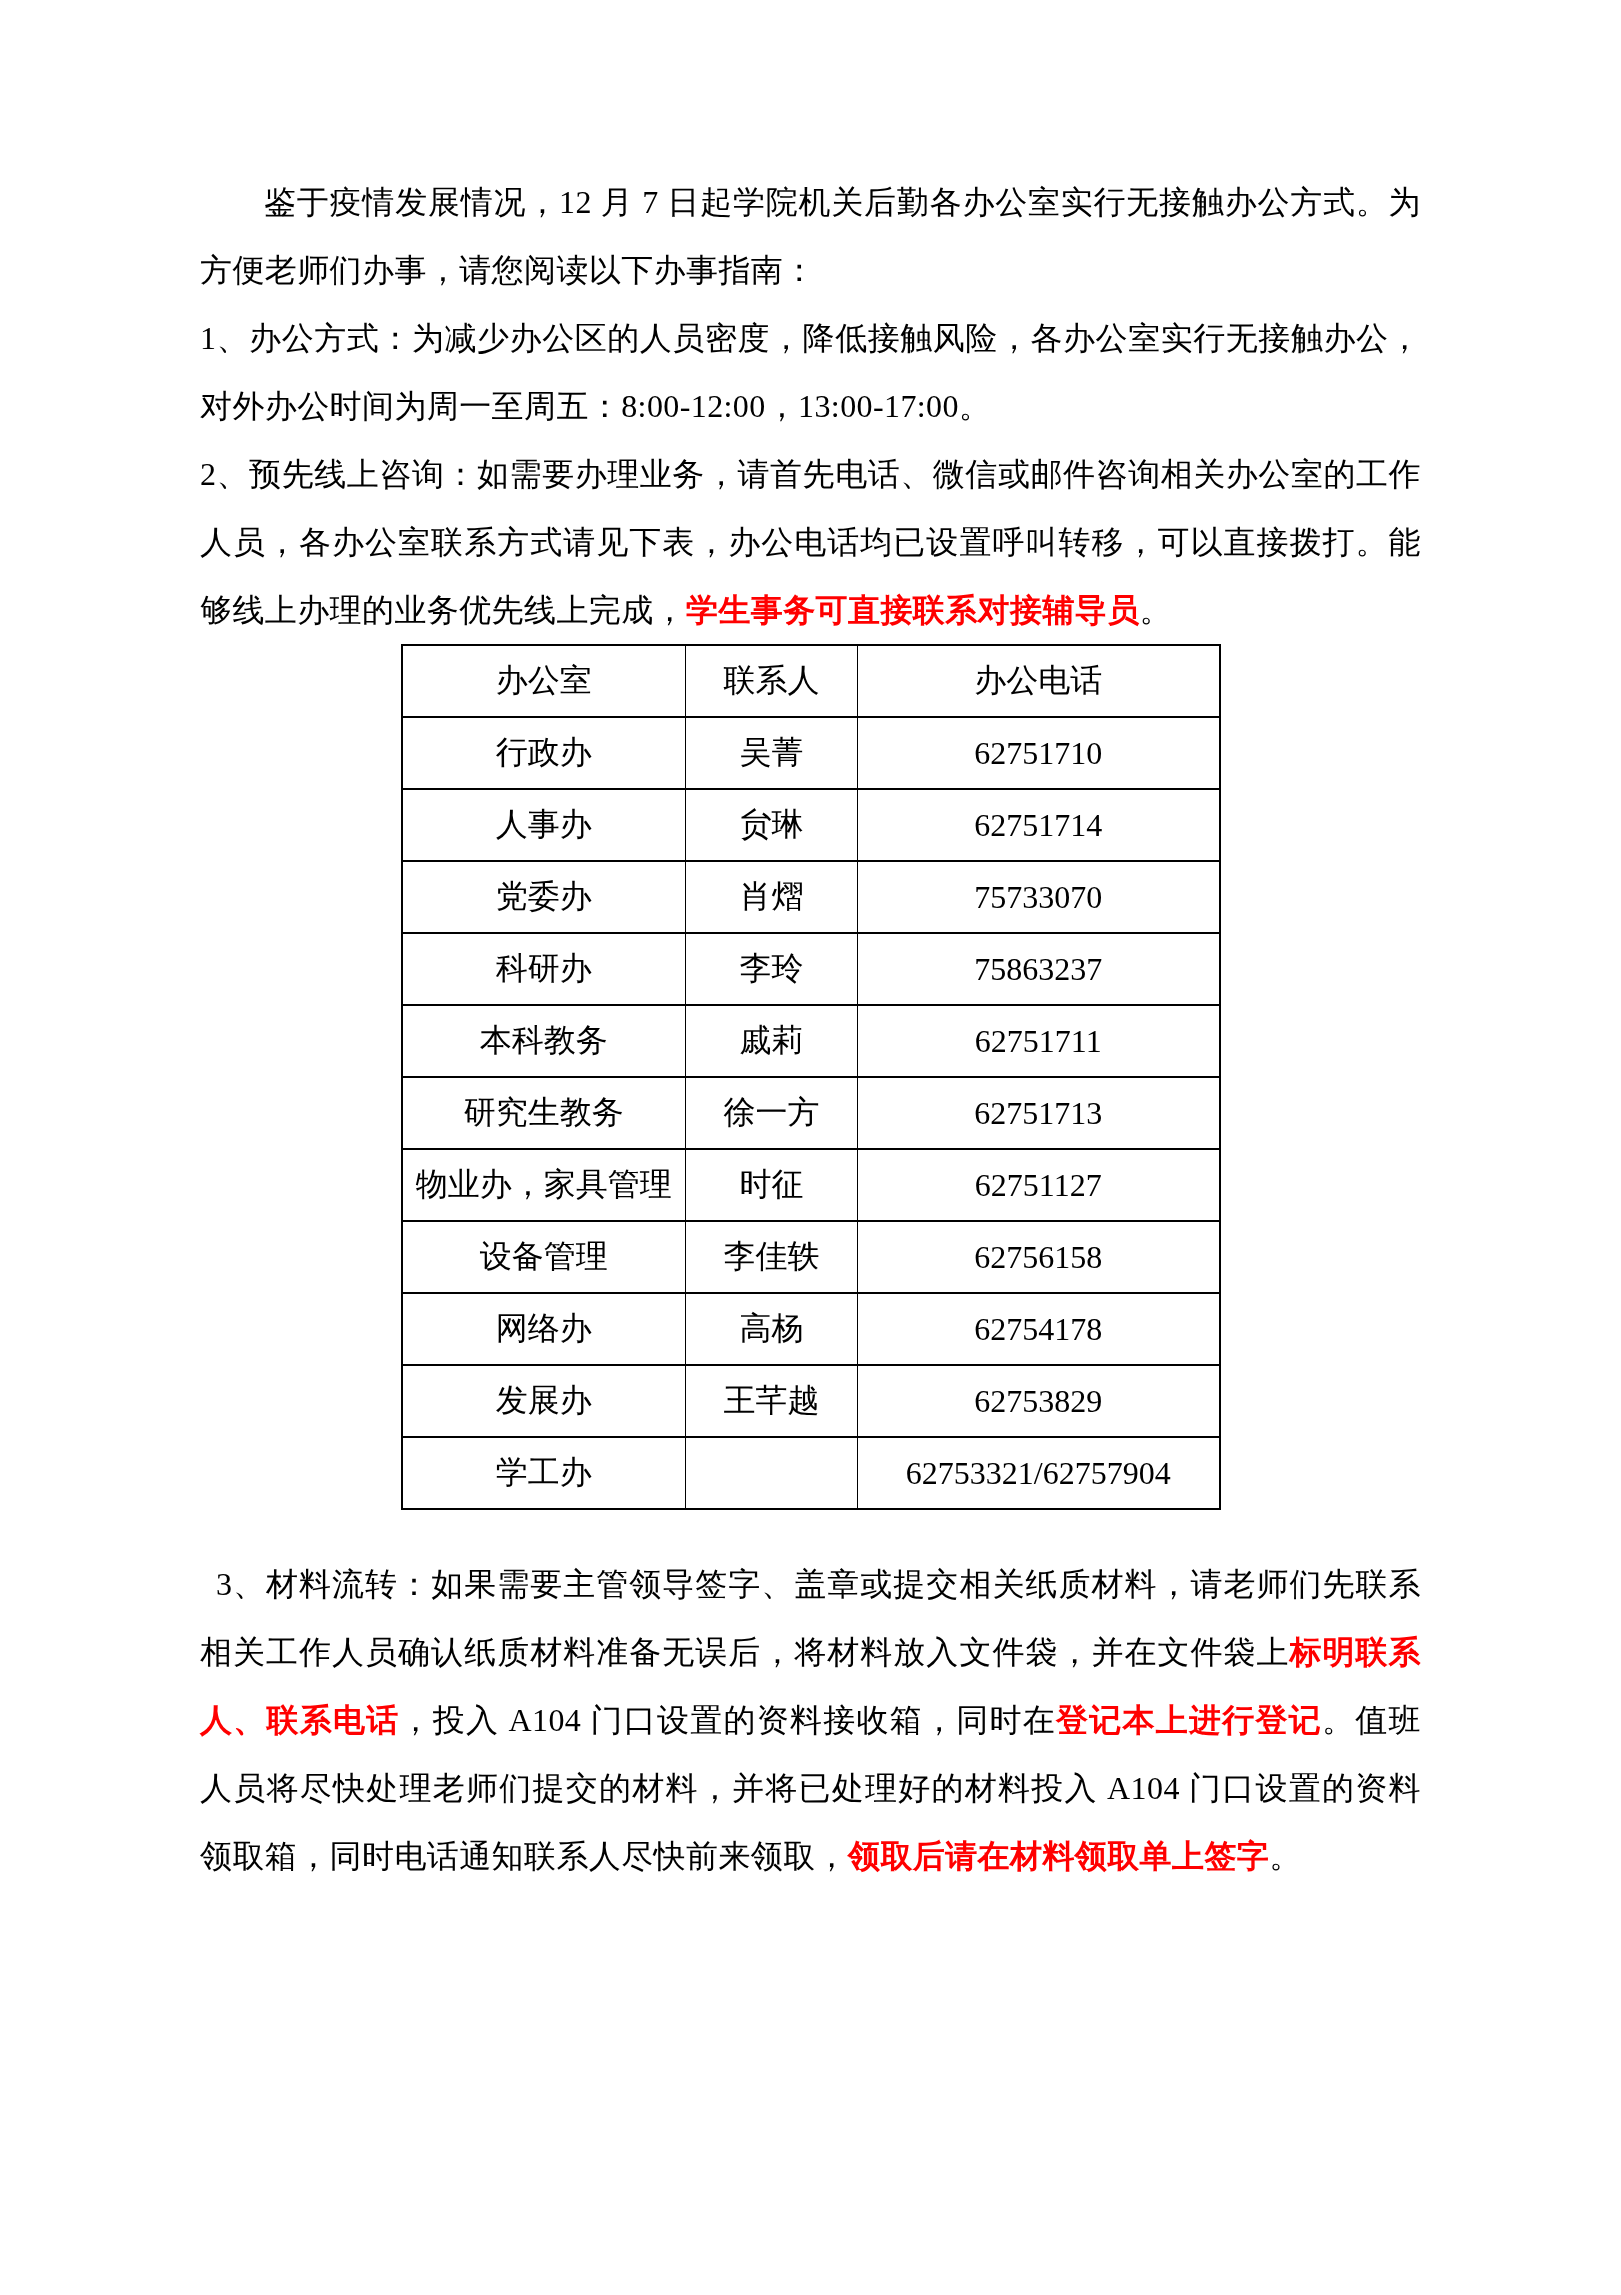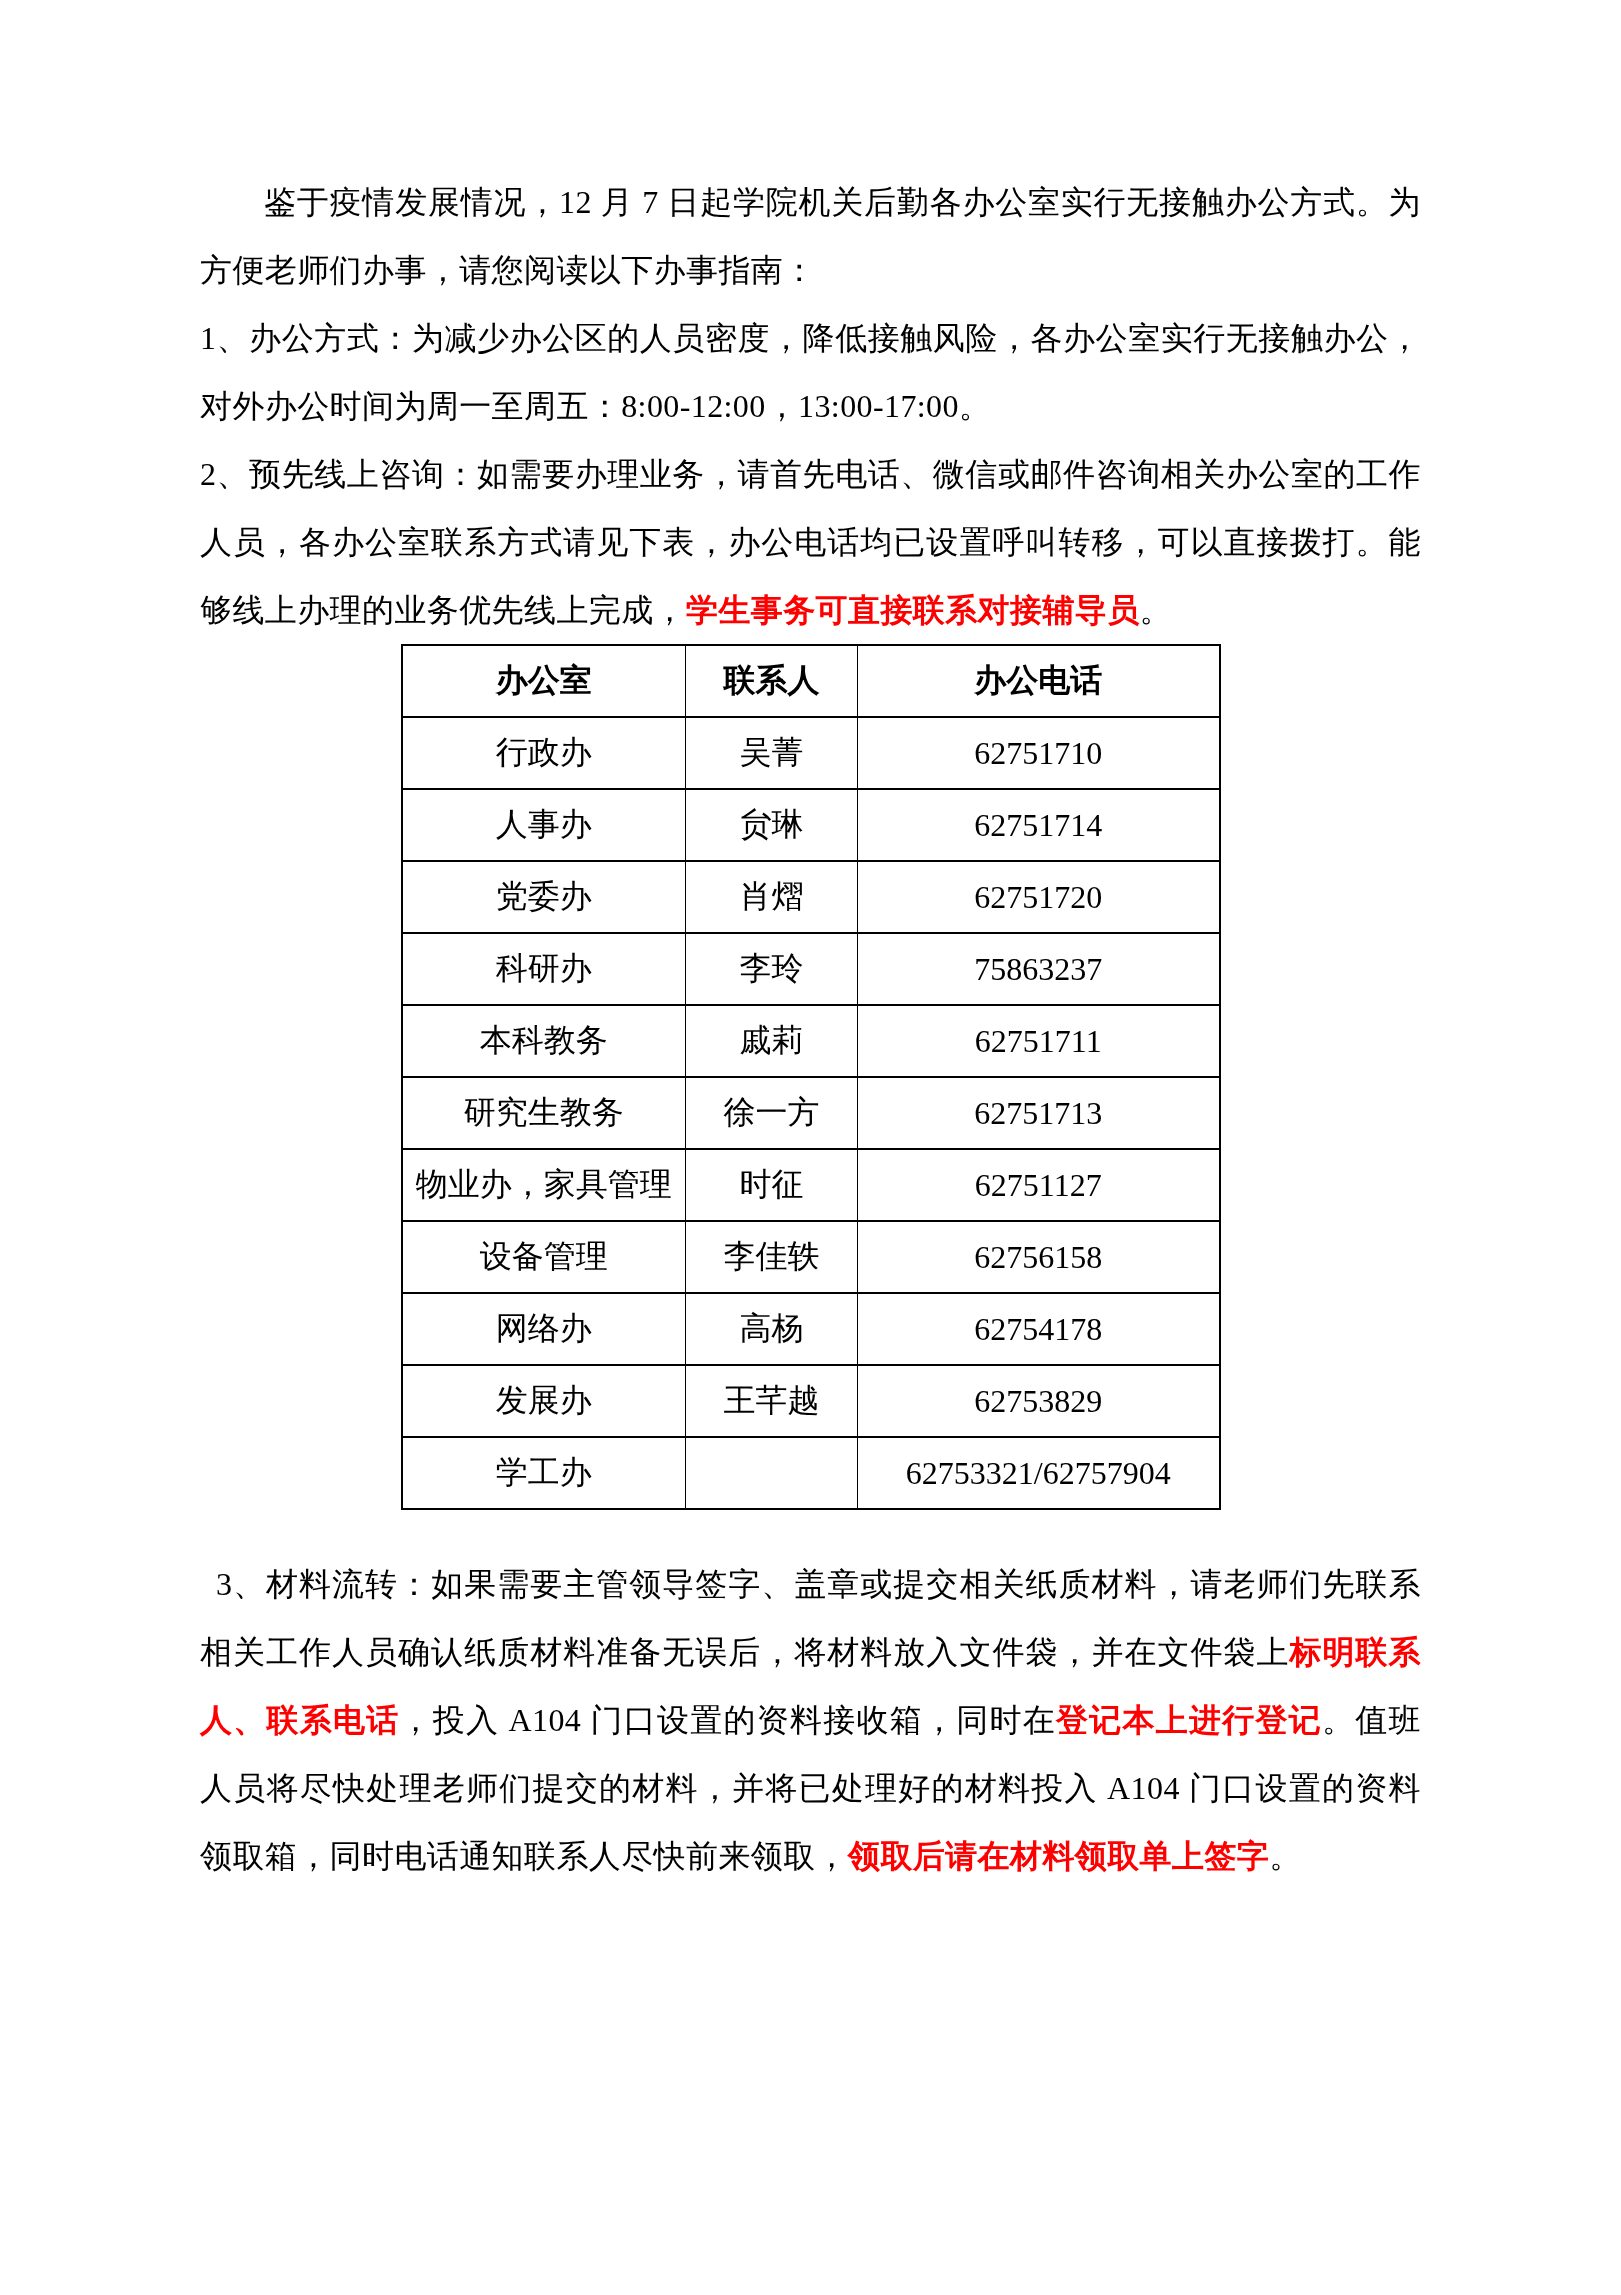--- a/index.html
+++ b/index.html
@@ -49,21 +49,21 @@
     border-bottom: 2.4px solid #000000;
     height: 70px;
     padding: 0 3.2px;
     text-align: center;
     vertical-align: middle;
     font-size: 32px;
     font-weight: normal;
     overflow: hidden;
     white-space: nowrap;
   }
-  table.contact th { font-weight: bold; }
+  table.contact th { font-weight: normal; }
   .after-table { margin-top: 40px; }
 </style>
 </head>
 <body>
 
 <div class="page">
 
   <p class="para indent2"><span>鉴于疫情发展情况，12 月 7 日起学院机关后勤各办公室实行无接触办公方式。为方便老师们办事，请您阅读以下办事指南：</span></p>
 
   <p class="para"><span class="lbl">1、办公方式：</span><span>为减少办公区的人员密度，降低接触风险，各办公室实行无接触办公，对外办公时间为周一至周五：8:00-12:00，13:00-17:00。</span></p>
@@ -88,21 +88,21 @@
         <td>62751710</td>
       </tr>
       <tr>
         <td>人事办</td>
         <td>贠琳</td>
         <td>62751714</td>
       </tr>
       <tr>
         <td>党委办</td>
         <td>肖熠</td>
-        <td>62751720</td>
+        <td>75733070</td>
       </tr>
       <tr>
         <td>科研办</td>
         <td>李玲</td>
         <td>75863237</td>
       </tr>
       <tr>
         <td>本科教务</td>
         <td>戚莉</td>
         <td>62751711</td>

